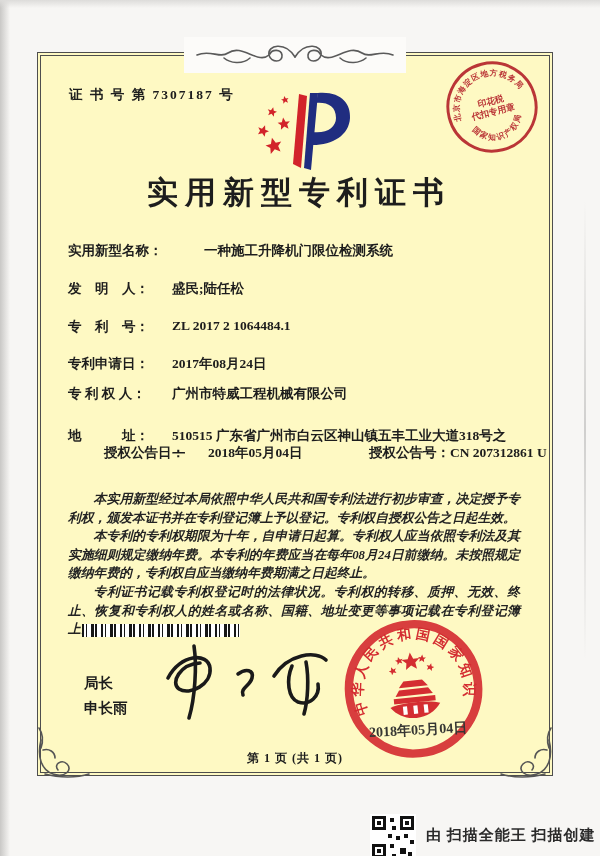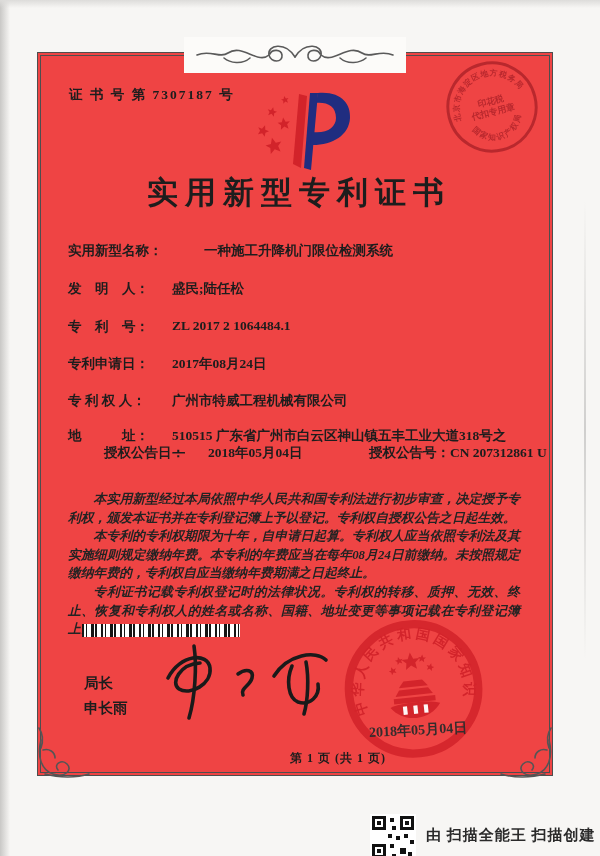--- a/index.html
+++ b/index.html
@@ -10,21 +10,21 @@
     color:#1d1d1d;
   }
   .scan-edge-left{position:absolute;left:0;top:0;width:10px;height:856px;
     background:linear-gradient(90deg,#c9c8c6,rgba(247,246,244,0));}
   .scan-edge-top{position:absolute;left:0;top:0;width:600px;height:8px;
     background:linear-gradient(180deg,#dddcda,rgba(247,246,244,0));}
   .scan-curl{position:absolute;right:14px;top:200px;width:2px;height:460px;
     background:linear-gradient(180deg,rgba(0,0,0,0),rgba(90,90,90,.25),rgba(0,0,0,0));}
 
   .frame{position:absolute;left:37px;top:52px;width:508px;height:716px;
-    border:4px double #4e4e4e;background:#ef4444;}
+    border:4px double #4e4e4e;background:#fef9c3;}
 
   .ornament-top{position:absolute;left:50%;top:-19px;transform:translateX(-50%);
     background:#fcfbf9;padding:0 6px;}
   .corner{position:absolute;width:62px;height:62px;}
   .corner.bl{left:-8px;bottom:-10px;}
   .corner.br{right:-8px;bottom:-10px;transform:scaleX(-1);}
 
   .cert-no{position:absolute;left:28px;top:30px;font-size:13.5px;font-weight:bold;
     letter-spacing:2px;}
 
@@ -34,21 +34,21 @@
   .logo{position:absolute;left:50%;top:32px;transform:translateX(-50%);}
 
   .title{position:absolute;left:0;top:112px;width:100%;text-align:center;
     font-size:31px;font-weight:bold;letter-spacing:7px;margin:4px;}
 
   .fields{position:absolute;left:27px;top:0;width:452px;font-size:13.5px;font-weight:bold;}
   .row{position:absolute;left:0;display:flex;}
   .lbl{display:inline-block;min-width:104px;white-space:pre;}
   .val{display:inline-block;max-width:345px;}
   .f0{top:186px;gap:32px;} .f1{top:224px;} .f2{top:262px;} .f3{top:299px;}
-  .f4{top:336px;} .f5{top:371px;} .f6{top:388px;width:452px;margin-left:36px;}
+  .f4{top:329px;} .f5{top:371px;} .f6{top:388px;width:452px;margin-left:36px;}
   .grant-no{position:absolute;left:265px;top:0;white-space:nowrap;}
 
   .paras{position:absolute;left:27px;top:434px;width:452px;}
   .paras p{margin:0;font-size:12.8px;line-height:18.6px;text-align:justify;
     text-indent:2em;font-style:italic;font-weight:600;color:#232323;}
 
   .barcode{position:absolute;left:41px;top:568px;width:158px;height:13px;
     background:repeating-linear-gradient(90deg,
       #161616 0 2px,#fff 2px 4px,#161616 4px 5px,#fff 5px 9px,
       #161616 9px 12px,#fff 12px 13px,#161616 13px 15px,#fff 15px 19px);}
@@ -56,21 +56,21 @@
   .sig-title{position:absolute;left:43px;top:618px;font-size:14.5px;font-weight:bold;
     font-family:"Liberation Sans", sans-serif;}
   .sig-name{position:absolute;left:43px;top:643px;font-size:14.5px;font-weight:bold;
     font-family:"Liberation Sans", sans-serif;}
   .signature{position:absolute;left:105px;top:580px;}
 
   .office-seal{position:absolute;left:300px;top:564px;width:146px;height:146px;
     transform:rotate(-6deg);opacity:.95;}
 
   .page-footer{position:absolute;left:0;top:694px;width:100%;text-align:center;
-    font-size:12px;font-weight:bold;letter-spacing:1px;margin-left:43px;}
+    font-size:12px;font-weight:bold;letter-spacing:1px;}
 
   .scan-strip{position:absolute;left:0;top:808px;width:600px;height:68px;}
   .qr{position:absolute;left:370px;top:6px;}
   .scan-text{position:absolute;left:426px;top:18px;font-size:15px;font-weight:bold;
     color:#2a2a2a;letter-spacing:1px;}
 </style>
 </head>
 <body>
 
 <div class="scan-edge-left"></div>

